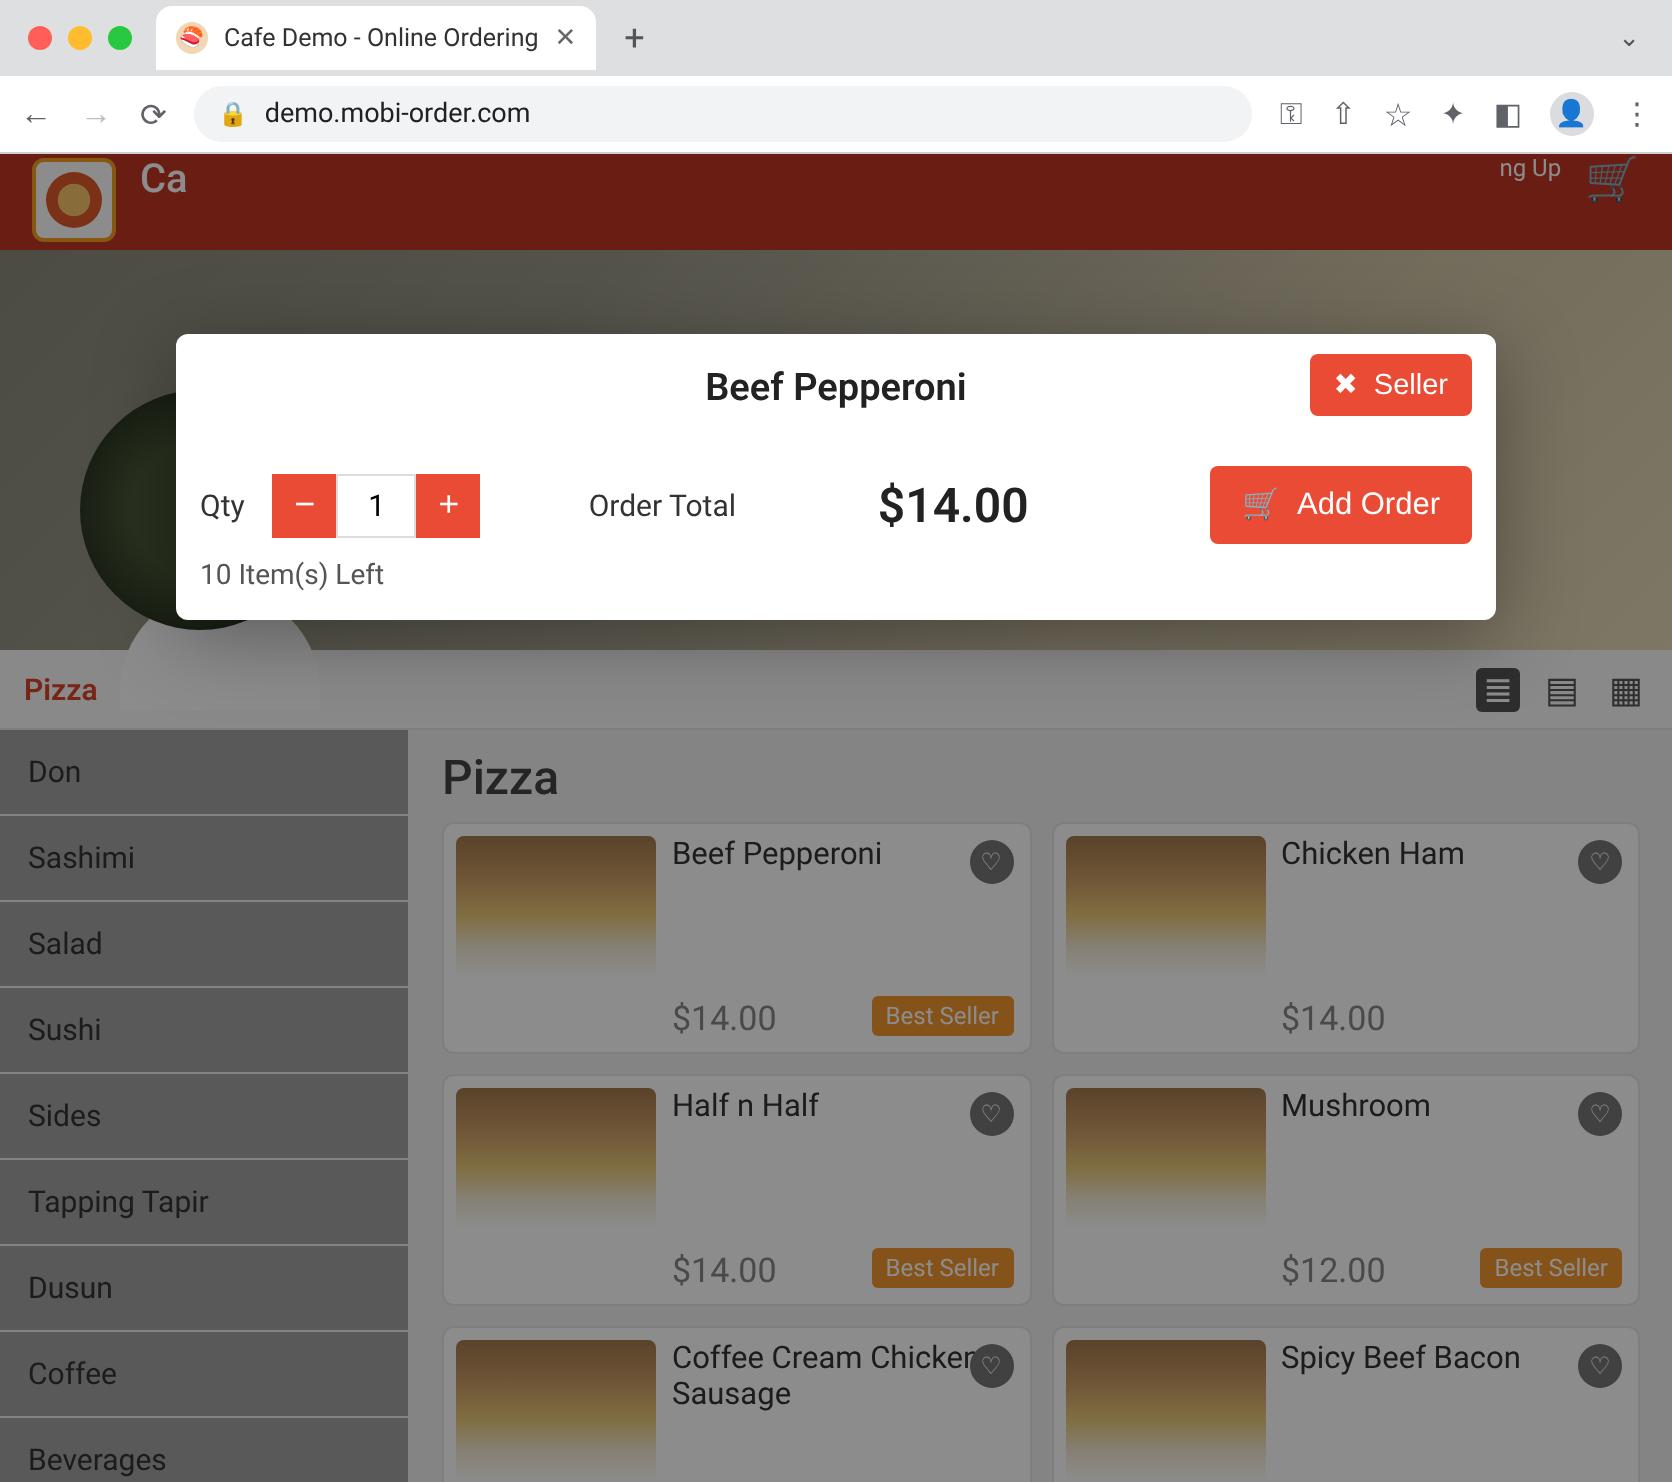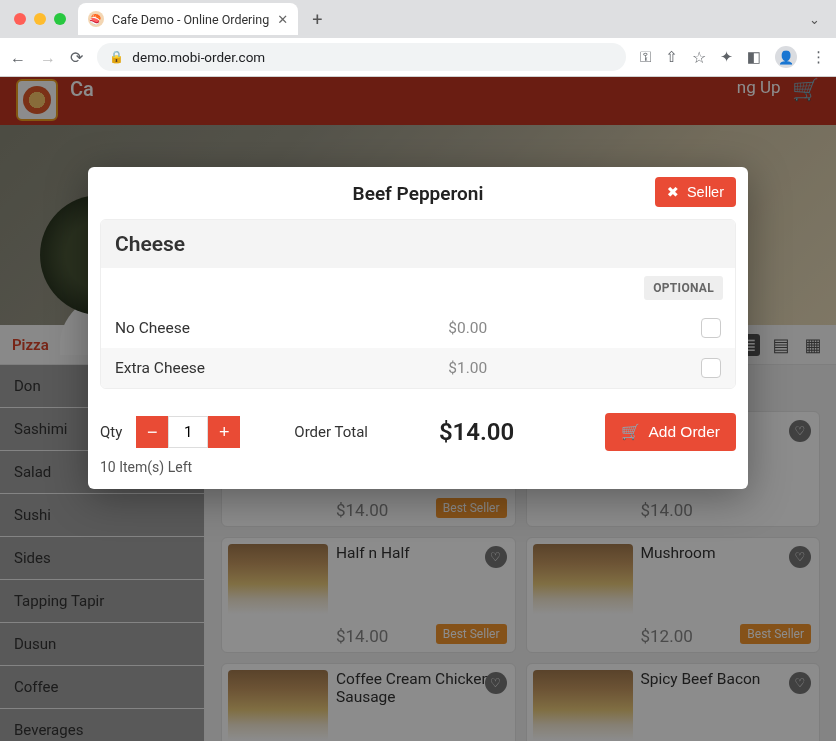--- a/index.html
+++ b/index.html
@@ -26,21 +26,21 @@
   .rico.star{font-size:16px;}
   .avatar{width:22px;height:22px;border-radius:50%;background:#dadce0;display:flex;align-items:center;justify-content:center;font-size:13px;color:#555;}
 
   
   .app { position:relative; height:665px; }
   .topbar{height:48px;background:#c13522;display:flex;align-items:flex-start;color:#fff;padding:0 16px;gap:12px;}
   .logo{width:42px;height:42px;border-radius:6px;background:#fff;border:2px solid #f0a020;display:flex;align-items:center;justify-content:center;position:relative;top:2px;}
   .logo-inner{width:28px;height:28px;border-radius:50%;background:radial-gradient(circle,#f7c56b 40%,#e05a2b 42%);} 
   .topbar .brand{font-size:20px;font-weight:500;}
   .topbar .sp{flex:1;}
-  .topbar .signup{font-size:17px;}
+  .topbar .signup{font-size:12px;}
   .topbar .cart{font-size:22px;}
 
   .hero{height:200px;background:linear-gradient(135deg,#8a8a7a 0%,#9a9888 30%,#b3ad98 50%,#d2c6a8 70%,#e6d9b8 100%);position:relative;}
   .hero::after{content:"";position:absolute;left:40px;top:70px;width:120px;height:120px;border-radius:50%;background:radial-gradient(circle,#4d5a3a 40%,#2f3a24 70%);}
   .hero .plate{position:absolute;left:60px;bottom:-30px;width:100px;height:60px;border-radius:60px 60px 0 0;background:#fff;}
 
   .catrow{display:flex;align-items:center;height:40px;background:#fafafa;border-bottom:1px solid #e5e5e5;padding:0 12px;gap:20px;}
   .catrow .active{color:#d9442a;font-weight:600;font-size:15px;}
   .catrow .viewicons{margin-left:auto;display:flex;gap:10px;color:#555;}
   .vicon{width:22px;height:22px;display:flex;align-items:center;justify-content:center;font-size:18px;}
@@ -223,38 +223,20 @@
   <div class="overlay"></div>
 
   <div class="modal">
     <div class="mhead">
       <div class="mtitle">Beef Pepperoni</div>
       <button class="closebtn">
         <span>✖</span>
         <span>Seller</span>
       </button>
     </div>
-    <div class="mbody">
-      <div class="optgroup">
-        <div class="ogtitle">Cheese</div>
-        <div class="ogtag">
-          <span>OPTIONAL</span>
-        </div>
-        <div class="optrow">
-          <div class="oname">No Cheese</div>
-          <div class="oprice">$0.00</div>
-          <div class="chk"></div>
-        </div>
-        <div class="optrow">
-          <div class="oname">Extra Cheese</div>
-          <div class="oprice">$1.00</div>
-          <div class="chk"></div>
-        </div>
-      </div>
-    </div>
     <div class="mfoot">
       <span class="qtylbl">Qty</span>
       <div class="stepper">
         <button class="sbtn">−</button>
         <div class="sval">1</div>
         <button class="sbtn">+</button>
       </div>
       <span class="otlbl">Order Total</span>
       <span class="otval">$14.00</span>
       <button class="addbtn">

